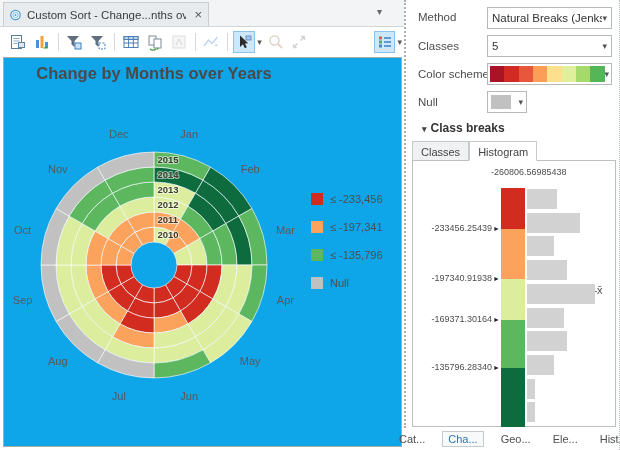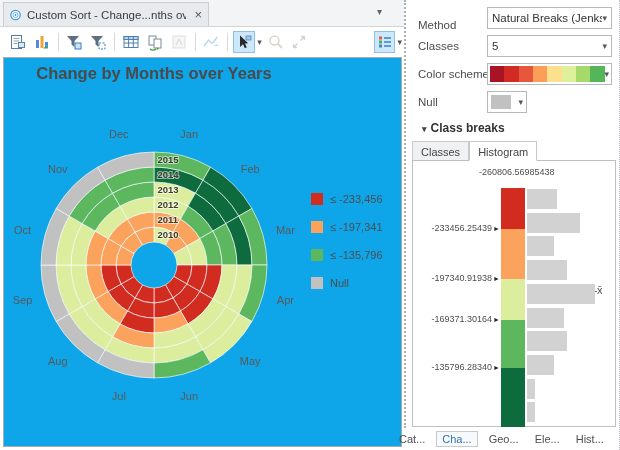--- a/index.html
+++ b/index.html
@@ -45,31 +45,31 @@
   .dd.null-dd{width:40px;padding:2px 3px;}
   .null-swatch{width:20px;height:14px;background:#c1c1c1;}
   .cb-header{position:absolute;left:12px;top:121px;font-size:12px;font-weight:700;color:#333;}
   .cb-header .chev{font-size:9px;color:#444;margin-right:4px;}
   .cb-tabs{position:absolute;left:2px;top:141px;height:20px;display:flex;}
   .cb-tab{height:20px;padding:0 8px;font-size:11px;line-height:20px;color:#444;
           border:1px solid #c6cacc;background:#f0f1f2;box-sizing:border-box;}
   .cb-tab.active{background:#fff;border-bottom:1px solid #fff;position:relative;z-index:2;}
   .hist{position:absolute;left:2px;top:160px;width:204px;height:267px;border:1px solid #bcc0c4;
         background:#fff;box-sizing:border-box;}
-  .hist-toplabel{position:absolute;left:66px;top:6px;font-size:9px;color:#4d4d4d;}
+  .hist-toplabel{position:absolute;left:78px;top:6px;font-size:9px;color:#4d4d4d;}
   .ramp{position:absolute;left:88px;top:27px;width:24px;}
   .ramp div{width:24px;}
   .hbar{position:absolute;left:114px;height:20px;background:#d2d2d2;}
   .hbreak-label{position:absolute;left:1px;width:78px;text-align:right;font-size:9px;color:#4d4d4d;
                 white-space:nowrap;overflow:hidden;}
   .hbreak-arrow{position:absolute;left:80px;font-size:7px;color:#222;}
   .mean{position:absolute;left:178px;top:123px;font-size:11px;color:#4d4d4d;}
   
   .btabs{position:absolute;left:394px;top:429px;width:226px;height:20px;display:flex;
-         align-items:center;gap:6px;overflow:hidden;}
+         align-items:center;gap:12px;overflow:hidden;}
   .btab{font-size:11px;color:#4f4f4f;padding:1px 5px;white-space:nowrap;}
   .btab.active{color:#2e74b5;background:#f7f9fa;border:1px solid #c6cacc;}
 </style>
 </head>
 <body>
 
 <div class="app">
 
   <div class="tabbar">
     <div class="view-tab">
@@ -290,21 +290,21 @@
         <div class="legend-item">
           <div class="legend-swatch" style="background: rgb(193, 193, 193);"></div>
           <span class="legend-label">Null</span>
         </div>
       </div>
   </div>
 
   <div class="divider"></div>
 
   <div class="rpane">
-    <div class="prow-label" style="top:14px">Method</div>
+    <div class="prow-label" style="top:6px">Method</div>
     <div class="dd" style="top:7px">
       <span style="white-space:nowrap;overflow:hidden;">Natural Breaks (Jenks)</span>
       <span class="caret">▾</span>
     </div>
     <div class="prow-label" style="top:35px">Classes</div>
     <div class="dd" style="top:35px">
       <span>5</span>
       <span class="caret">▾</span>
     </div>
     <div class="prow-label" style="top:63px">Color scheme</div>

